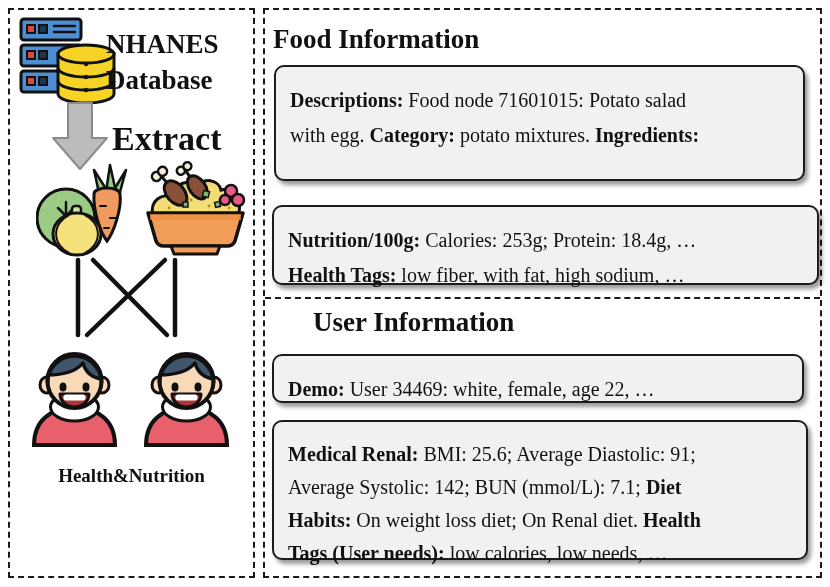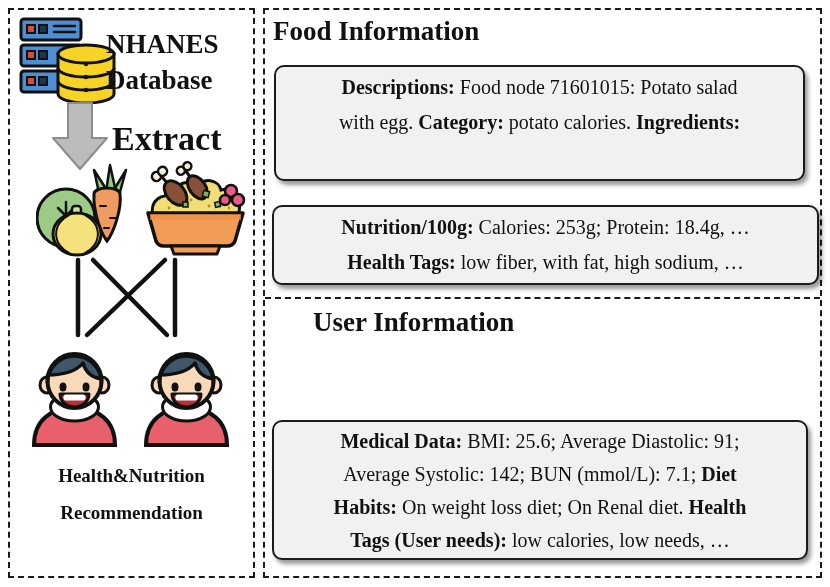--- a/index.html
+++ b/index.html
@@ -15,26 +15,26 @@
   .panel-title{font-weight:bold;font-size:27px;line-height:30px;}
   #nhanes-title{left:96px;top:16px;font-weight:bold;font-size:27px;line-height:36px;}
   #extract-label{left:102px;top:110px;font-weight:bold;font-size:34px;}
   #caption{left:0;top:447px;width:100%;text-align:center;font-weight:bold;font-size:19px;line-height:37px;}
   .card{position:absolute;background:#f1f1f1;border:2px solid #1c1c1c;border-radius:10px;
         box-sizing:border-box;box-shadow:3px 4px 4px rgba(0,0,0,0.40);
         font-size:20px;line-height:35px;color:#111;}
   .card::before{content:"";position:absolute;inset:-8px -8px 8px 8px;background:#f1f1f1;
         border:2px solid #1c1c1c;border-radius:10px;z-index:-1;
         box-shadow:3px 3px 3px rgba(0,0,0,0.30);}
-  .card-text{padding:3px 14px;text-align:center;}
+  .card-text{padding:16px 14px;}
   #card-descriptions{left:9px;top:55px;width:531px;height:116px;}
   #card-nutrition{left:7px;top:195px;width:547px;height:80px;}
   #card-demo{left:7px;top:55px;width:532px;height:49px;}
   #card-medical{left:7px;top:121px;width:536px;height:140px;line-height:33px;}
-  #food-title{left:8px;top:6px;}
+  #food-title{left:8px;top:14px;}
   #user-title{left:8px;top:8px;margin-left:40px;}
   b{font-weight:bold;}
 </style>
 </head>
 <body>
 
 <div id="figure">
 
   <div id="left-box" class="dashed-box">
 
@@ -165,37 +165,39 @@
       <circle cx="47.5" cy="36" r="27" fill="#f8d9b8" stroke="#111" stroke-width="4"></circle>
       <path d="M20.5,38 A27,27 0 0 1 74.5,38 L74.5,34 Q60,32 56,18 Q46,30 20.5,30 Z" fill="#3f566b" stroke="#111" stroke-width="3.5" stroke-linejoin="round"></path>
       <ellipse cx="36" cy="42" rx="3.5" ry="4.5" fill="#111"></ellipse>
       <ellipse cx="59" cy="42" rx="3.5" ry="4.5" fill="#111"></ellipse>
       <path d="M33,49 a14.5,13 0 0 0 29,0 z" fill="#b03434" stroke="#111" stroke-width="3" stroke-linejoin="round"></path>
       <rect x="36.5" y="49.5" width="22" height="6" rx="2.5" fill="#fff"></rect>
     </svg>
 
     <div class="abs" id="caption">
       <div>Health&amp;Nutrition</div>
-      <div>Recommendation</div>
     </div>
   </div>
 
   <div id="right-box" class="dashed-box">
 
     <div id="food-section" class="section">
       <div class="abs panel-title" id="food-title">Food Information</div>
       <div class="card" id="card-descriptions">
-        <div class="card-text"><b>Descriptions:</b><span> Food node 71601015: Potato salad</span><br><span>with egg. </span><b>Category:</b><span> potato calories. </span><b>Ingredients:</b><br></div>
+        <div class="card-text"><b>Descriptions:</b><span> Food node 71601015: Potato salad</span><br><span>with egg. </span><b>Category:</b><span> potato mixtures. </span><b>Ingredients:</b><br></div>
       </div>
       <div class="card" id="card-nutrition">
         <div class="card-text"><b>Nutrition/100g:</b><span> Calories: 253g; Protein: 18.4g, …</span><br><b>Health Tags:</b><span> low fiber, with fat, high sodium, …</span></div>
       </div>
     </div>
 
     <div id="user-section" class="section">
       <div class="abs panel-title" id="user-title">User Information</div>
+      <div class="card" id="card-demo">
+        <div class="card-text"><b>Demo:</b><span> User 34469: white, female, age 22, …</span></div>
+      </div>
       <div class="card" id="card-medical">
-        <div class="card-text"><b>Medical Data:</b><span> BMI: 25.6; Average Diastolic: 91;</span><br><span>Average Systolic: 142; BUN (mmol/L): 7.1; </span><b>Diet</b><br><b>Habits:</b><span> On weight loss diet; On Renal diet. </span><b>Health</b><br><b>Tags (User needs):</b><span> low calories, low needs, …</span></div>
+        <div class="card-text"><b>Medical Renal:</b><span> BMI: 25.6; Average Diastolic: 91;</span><br><span>Average Systolic: 142; BUN (mmol/L): 7.1; </span><b>Diet</b><br><b>Habits:</b><span> On weight loss diet; On Renal diet. </span><b>Health</b><br><b>Tags (User needs):</b><span> low calories, low needs, …</span></div>
       </div>
     </div>
   </div>
 
 </div>
 
 </body></html>

